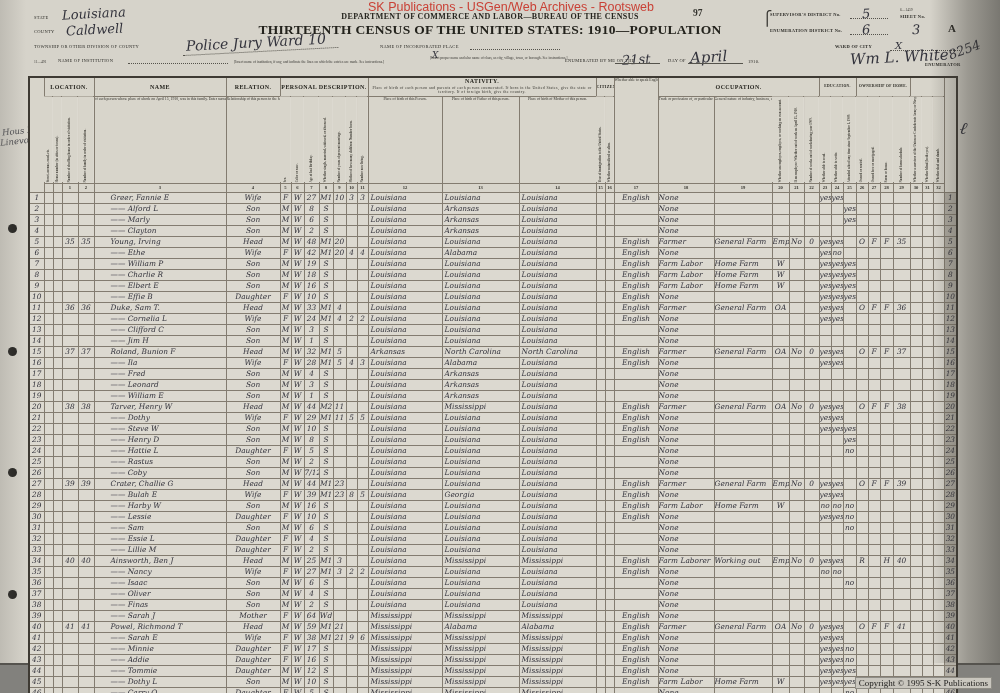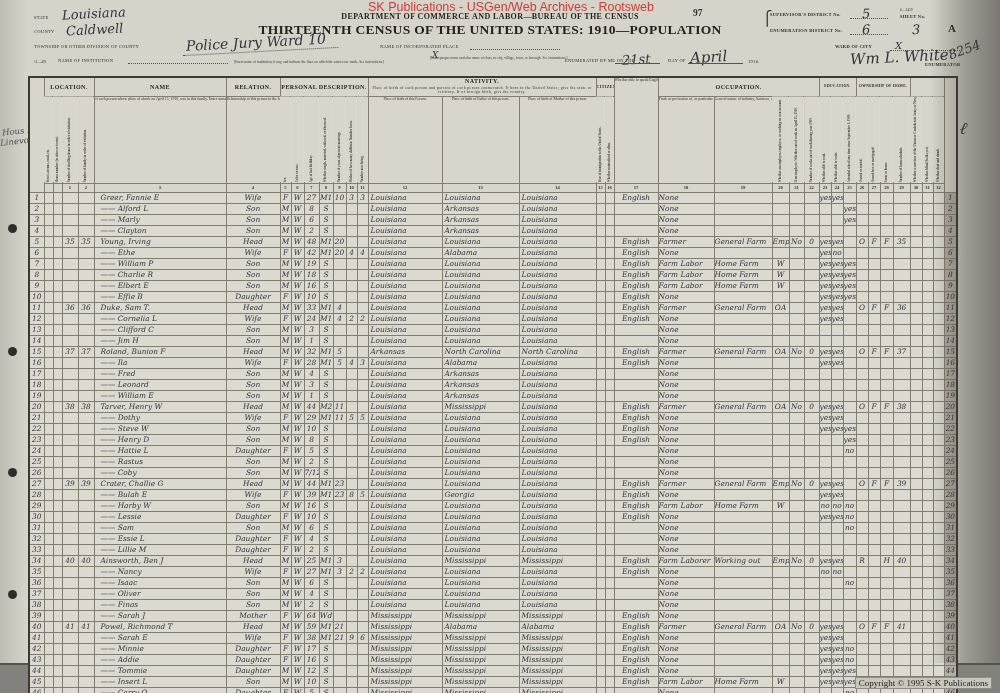--- a/index.html
+++ b/index.html
@@ -29,21 +29,21 @@
   .grp{font:bold 6px/1.1 "Liberation Serif",serif;text-align:center;letter-spacing:.4px;color:#26251f;vertical-align:middle;}
   .desc{font:3.8px/1.2 "Liberation Serif",serif;text-align:center;white-space:normal;color:#33322c;vertical-align:top;padding:1px;}
   .vert{writing-mode:vertical-rl;transform:rotate(180deg);font-size:3.2px;line-height:1.05;color:#4a4840;white-space:normal;text-align:left;padding:1px 0;}
   .colnum{font:4.6px/1 "Liberation Serif",serif;text-align:center;font-weight:bold;color:#33322c;}
   .census tbody tr{height:10.6px;}
   .census tbody td{font:italic 7.4px/10px "DejaVu Serif",serif;color:#32323b;}
   .census tbody tr.fam-start td{border-top:1.5px solid #44403a;}
   td.numcell{font:normal 4.6px/10px "Liberation Serif",serif;color:#3c3b36;text-align:center;font-style:normal;}
   td.rnum{background:#b3afa5;}
   td.ctr{text-align:center;}
-  td.name-cell{padding-left:6px;font-size:7.8px;}
+  td.name-cell{padding-left:16px;font-size:7.8px;}
   td.pob{padding-left:2px;}
   thead tr.r1{height:15px;} thead tr.r2{height:33px;} thead tr.r3{height:9px;}
   .brace{font-size:14px;color:#3a3834;}
 </style>
 </head>
 <body>
 
 <div class="page">
   <div class="paper"></div>
 
@@ -1905,21 +1905,21 @@
           <td class="ctr"></td>
           <td class="ctr"></td>
           <td class="numcell rnum">44</td>
         </tr>
         <tr>
           <td class="numcell">45</td>
           <td class="ctr"></td>
           <td class="ctr"></td>
           <td class="ctr"></td>
           <td class="ctr"></td>
-          <td class="name-cell">—— Insert L</td>
+          <td class="name-cell">—— Dothy L</td>
           <td class="ctr">Son</td>
           <td class="ctr">M</td>
           <td class="ctr">W</td>
           <td class="ctr">10</td>
           <td class="ctr">S</td>
           <td class="ctr"></td>
           <td class="ctr"></td>
           <td class="ctr"></td>
           <td class="pob">Mississippi</td>
           <td class="pob">Mississippi</td>

